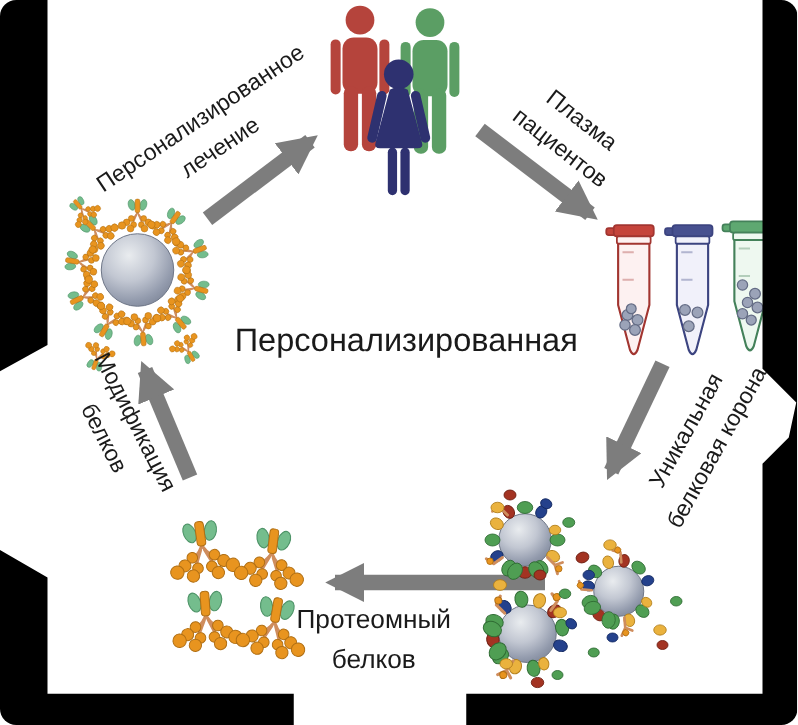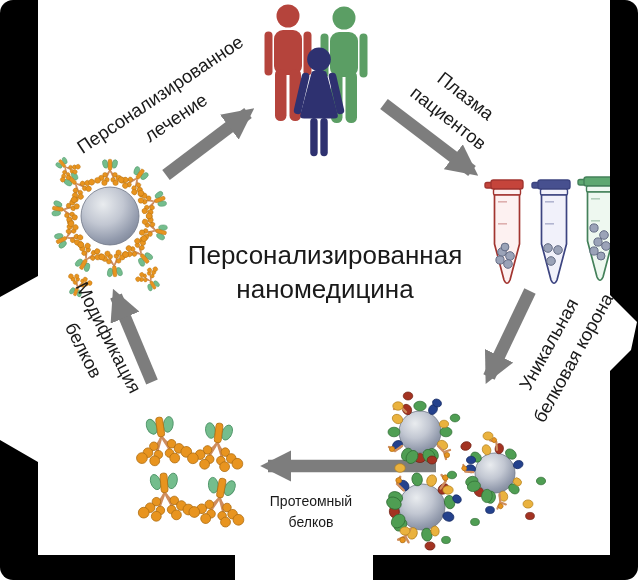--- a/index.html
+++ b/index.html
@@ -248,36 +248,35 @@
       <use href="#ab" transform="translate(27,58) rotate(280) scale(.62)"></use>
       <use href="#ab" transform="translate(39,33) rotate(315) scale(.62)"></use>
       <use href="#ab" transform="translate(28,16) rotate(-40) scale(.5)"></use>
       <use href="#ab" transform="translate(112,128) rotate(150) scale(.5)"></use>
       <use href="#ab" transform="translate(40,134) rotate(200) scale(.5)"></use>
     </g>
   </svg>
 
   <div class="title" style="left:325px;top:272px">
     <span class="l">Персонализированная</span>
-    <span class="l">наномедицина</span>
   </div>
 
   <div class="lbl" style="left:168px;top:106px;--r:-34deg">
     <span class="l">Персонализированное</span>
     <span class="l">лечение</span>
   </div>
   <div class="lbl" style="left:457px;top:107px;--r:38deg">
     <span class="l">Плазма</span>
     <span class="l">пациентов</span>
   </div>
   <div class="lbl" style="left:561px;top:351px;--r:-61deg">
     <span class="l">Уникальная</span>
     <span class="l">белковая корона</span>
   </div>
-  <div class="lbl" style="left:311px;top:512px;--r:0deg;font-size:14px">
+  <div class="lbl" style="left:299px;top:512px;--r:0deg;font-size:21px">
     <span class="l">Протеомный</span>
     <span class="l">белков</span>
   </div>
   <div class="lbl" style="left:96px;top:344px;--r:63deg">
     <span class="l">Модификация</span>
     <span class="l">белков</span>
   </div>
 
   <svg class="abs frame" style="left:0;top:0;z-index:9;pointer-events:none" width="638" height="580" viewBox="0 0 638 580">
     <path d="M0,0 H38 V276 L0,297 Z"></path>

